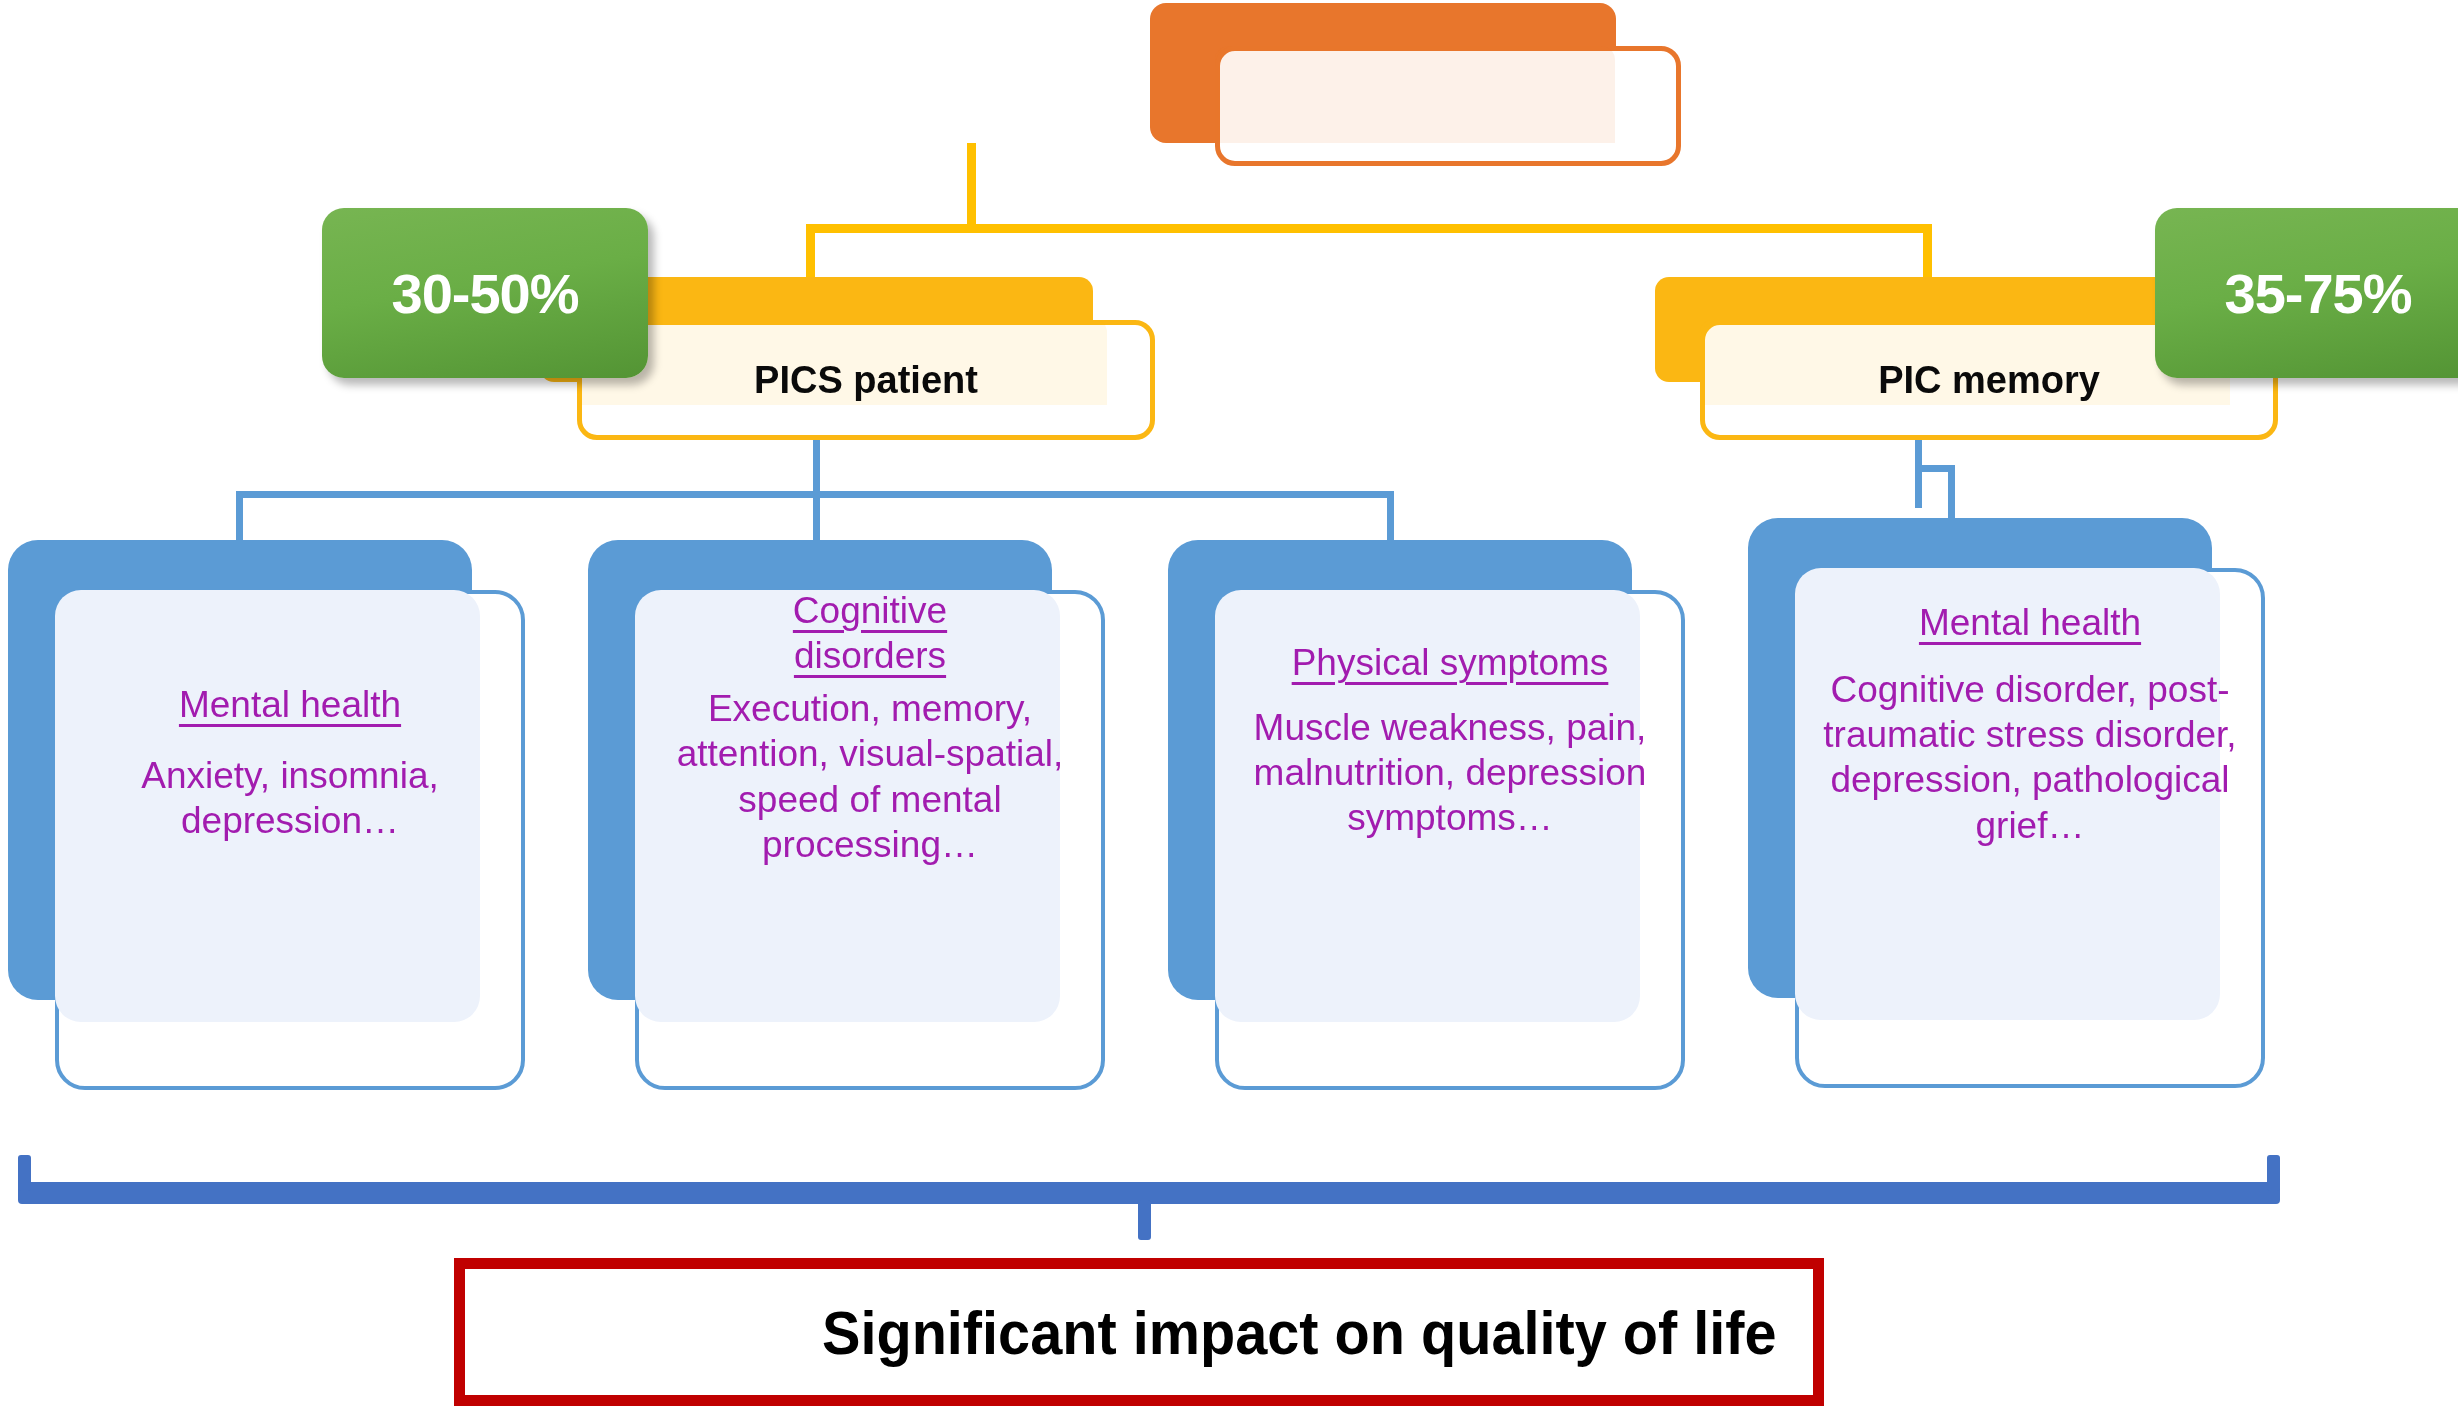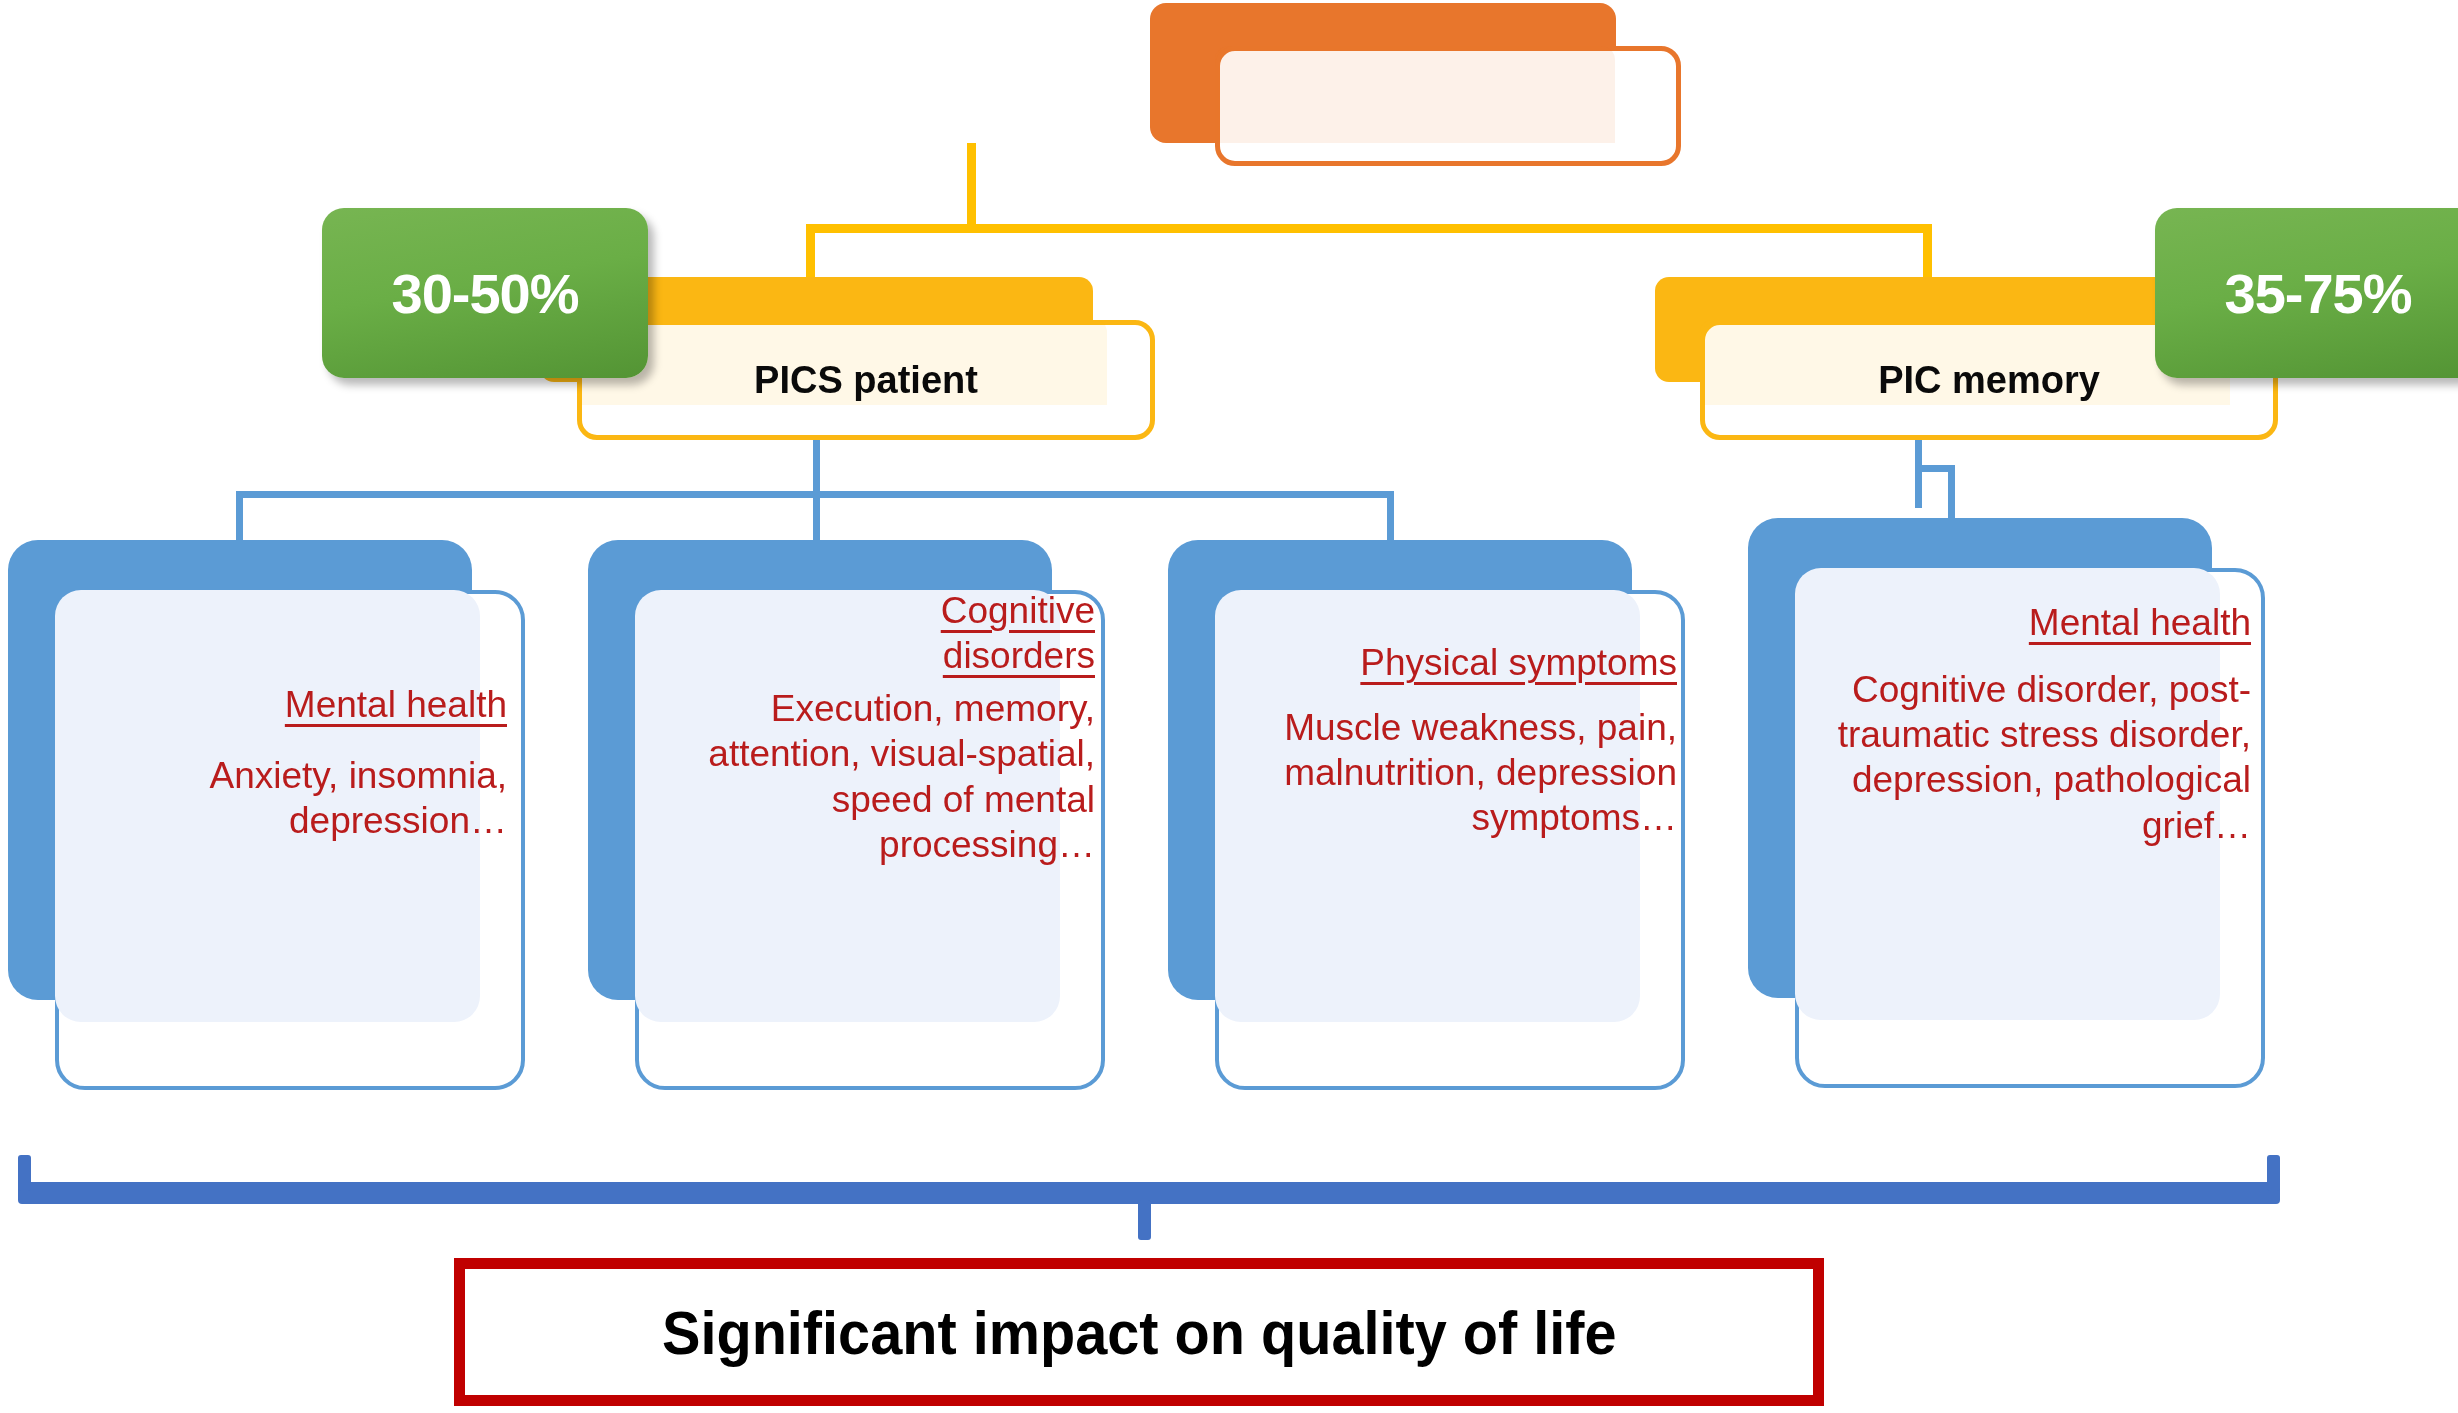--- a/index.html
+++ b/index.html
@@ -87,22 +87,22 @@
     background: #FFFFFF;
     border: 4px solid #5B9BD5;
     border-radius: 30px;
     box-sizing: border-box;
   }
   .blue-tint {
     background: #EDF2FB;
     border-radius: 26px;
   }
   .blue-text {
-    text-align: right;
-    color: #b91c1c;
+    text-align: center;
+    color: #a21caf;
     font-size: 37px;
     line-height: 1.22;
     box-sizing: border-box;
   }
   .blue-text .ttl {
     display: inline-block;
     text-decoration: underline;
     text-underline-offset: 7px;
     text-decoration-thickness: 3px;
   }
@@ -204,18 +204,18 @@
     <span class="ttl">Mental health</span>
     <span class="body" style="margin-top:22px;">Cognitive disorder, post-traumatic stress disorder, depression, pathological grief…</span>
   </div>
 
   <div class="abs brace-bar" style="left:18px; top:1182px; width:2262px; height:22px;"></div>
   <div class="abs brace-tick" style="left:18px; top:1155px; width:13px; height:36px;"></div>
   <div class="abs brace-tick" style="left:2267px; top:1155px; width:13px; height:36px;"></div>
   <div class="abs brace-tick" style="left:1138px; top:1200px; width:13px; height:40px;"></div>
 
   <div class="abs red-outer" style="left:454px; top:1258px; width:1370px; height:148px;">
-    <div class="red-inner" style="width:100%; height:100%;">
+    <div class="red-inner" style="width:100%; height:100%;justify-content:flex-end;">
       <span class="red-label">Significant impact on quality of life</span>
     </div>
   </div>
 
 </div>
 
 </body></html>

